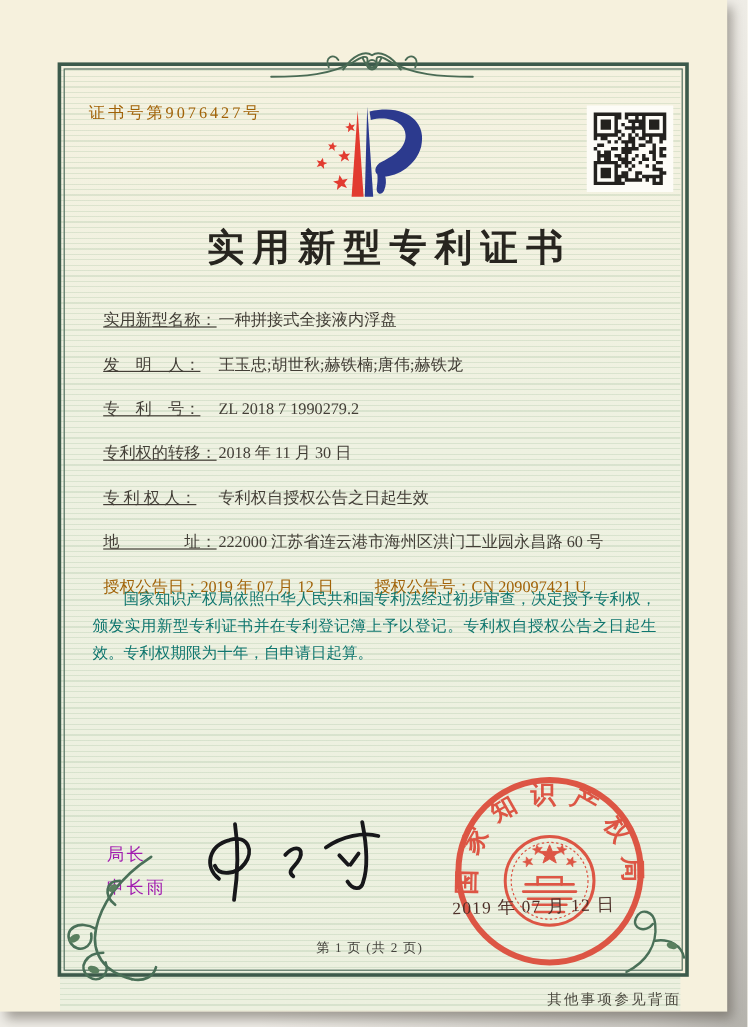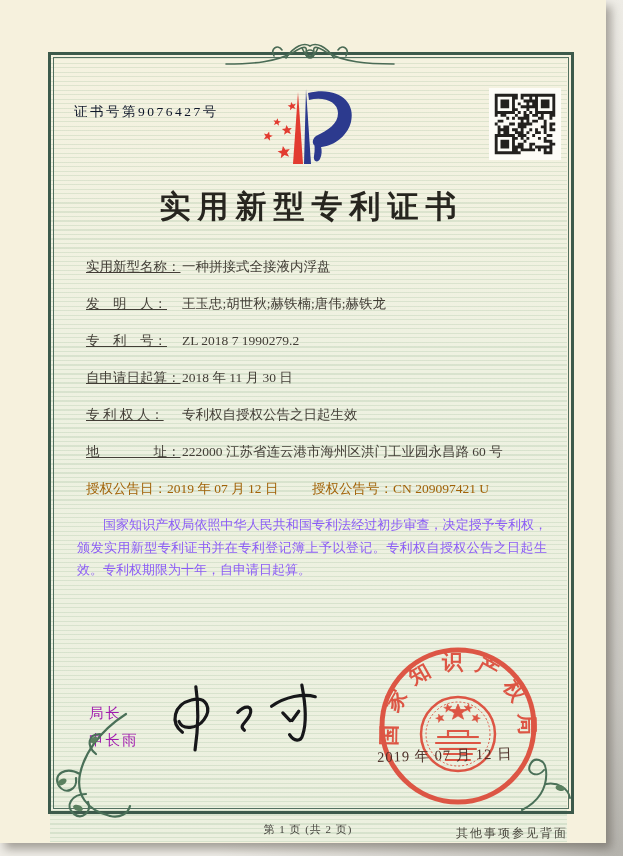--- a/index.html
+++ b/index.html
@@ -10,46 +10,46 @@
          background:#f6f1dd;box-shadow:5px 6px 9px rgba(70,65,55,.45);}
   .guilloche{position:absolute;left:50px;top:54px;width:517px;height:788px;
          background:
            repeating-linear-gradient(to bottom,
              rgba(130,170,130,.20) 0px, rgba(130,170,130,.20) 1px,
              rgba(255,255,255,0) 1px, rgba(255,255,255,0) 4.5px),
            linear-gradient(to bottom,#f5f2e0 0%,#eef1e1 40%,#ecf0df 100%);}
   .frame{position:absolute;left:48px;top:52px;width:520px;height:756px;
          border:3px solid #3c5a4b;}
   .frame::after{content:"";position:absolute;inset:2px;border:1px solid #527060;}
-  .cert-number{position:absolute;left:74px;top:103px;font-size:13.5px;
-         letter-spacing:2.5px;color:#0f172a;}
+  .cert-number{position:absolute;left:74px;top:85px;font-size:13.5px;
+         letter-spacing:2.5px;color:#a16207;}
   .logo{position:absolute;left:250px;top:84px;width:118px;height:96px;}
   .qr{position:absolute;left:489px;top:88px;width:72px;height:72px;background:#fdfcf7;}
   .title{position:absolute;left:48px;top:186px;width:520px;text-align:center;
          font-size:31px;letter-spacing:7px;font-weight:600;color:#27251f;
-         text-indent:7px;}
+         text-indent:7px;padding-left:13px;}
   .fields{position:absolute;left:86px;top:258px;width:470px;font-size:13.5px;color:#423e36;}
   .field-row{position:absolute;left:0;white-space:nowrap;}
   .field-label{display:inline-block;min-width:96px;text-decoration:underline;}
   .r0{top:0;} .r1{top:37px;} .r2{top:74px;} .r3{top:111px;} .r4{top:148px;} .r5{top:185px;}
   .grant-row{position:absolute;left:86px;top:480px;width:480px;font-size:13.5px;
          color:#a16207;white-space:nowrap;}
   .grant-no{position:absolute;left:226px;top:0;}
-  .paragraphs{position:absolute;left:77px;top:514px;width:470px;font-size:13px;
-         line-height:22.6px;text-align:justify;color:#8b5cf6;}
+  .paragraphs{position:absolute;left:77px;top:488px;width:470px;font-size:13px;
+         line-height:22.6px;text-align:justify;color:#0f766e;}
   .paragraphs p{margin:0;text-indent:2em;}
   .commissioner{position:absolute;left:89px;top:700px;font-size:14.5px;
          line-height:27px;color:#a21caf;letter-spacing:2px;}
   .signature{position:absolute;left:152px;top:680px;width:195px;height:78px;
          transform:rotate(-2deg);}
   .seal{position:absolute;left:374px;top:642px;width:168px;height:168px;opacity:.92;}
   .seal-date{position:absolute;left:377px;top:746px;width:150px;font-size:14.5px;
          color:#4d3029;letter-spacing:1px;transform:rotate(-1.5deg);z-index:5;}
   .page-number{position:absolute;left:48px;top:782px;width:520px;text-align:center;
-         font-size:11px;color:#46453f;letter-spacing:1px;margin-top:40px;}
+         font-size:11px;color:#46453f;letter-spacing:1px;}
   .back-note{position:absolute;left:48px;top:825px;width:520px;text-align:right;
          font-size:12px;color:#4c4a40;letter-spacing:2px;}
   .flourish-top{position:absolute;left:224px;top:34px;width:172px;height:36px;}
   .flourish-bl{position:absolute;left:26px;top:710px;width:110px;height:115px;}
   .flourish-br{position:absolute;left:516px;top:750px;width:60px;height:64px;}
   svg{display:block;}
 </style>
 </head>
 <body>
 
@@ -102,21 +102,21 @@
       <div class="field-row r0">
         <span class="field-label">实用新型名称：</span><span>一种拼接式全接液内浮盘</span>
       </div>
       <div class="field-row r1">
         <span class="field-label">发　明　人：</span><span>王玉忠;胡世秋;赫铁楠;唐伟;赫铁龙</span>
       </div>
       <div class="field-row r2">
         <span class="field-label">专　利　号：</span><span>ZL 2018 7 1990279.2</span>
       </div>
       <div class="field-row r3">
-        <span class="field-label">自申请日起算：</span><span>2018 年 11 月 30 日</span>
+        <span class="field-label">专利权的转移：</span><span>2018 年 11 月 30 日</span>
       </div>
       <div class="field-row r4">
         <span class="field-label">专 利 权 人：</span><span>专利权自授权公告之日起生效</span>
       </div>
       <div class="field-row r5">
         <span class="field-label">地　　　　址：</span><span>222000 江苏省连云港市海州区洪门工业园永昌路 60 号</span>
       </div>
     </div>
 
     <div class="grant-row">

